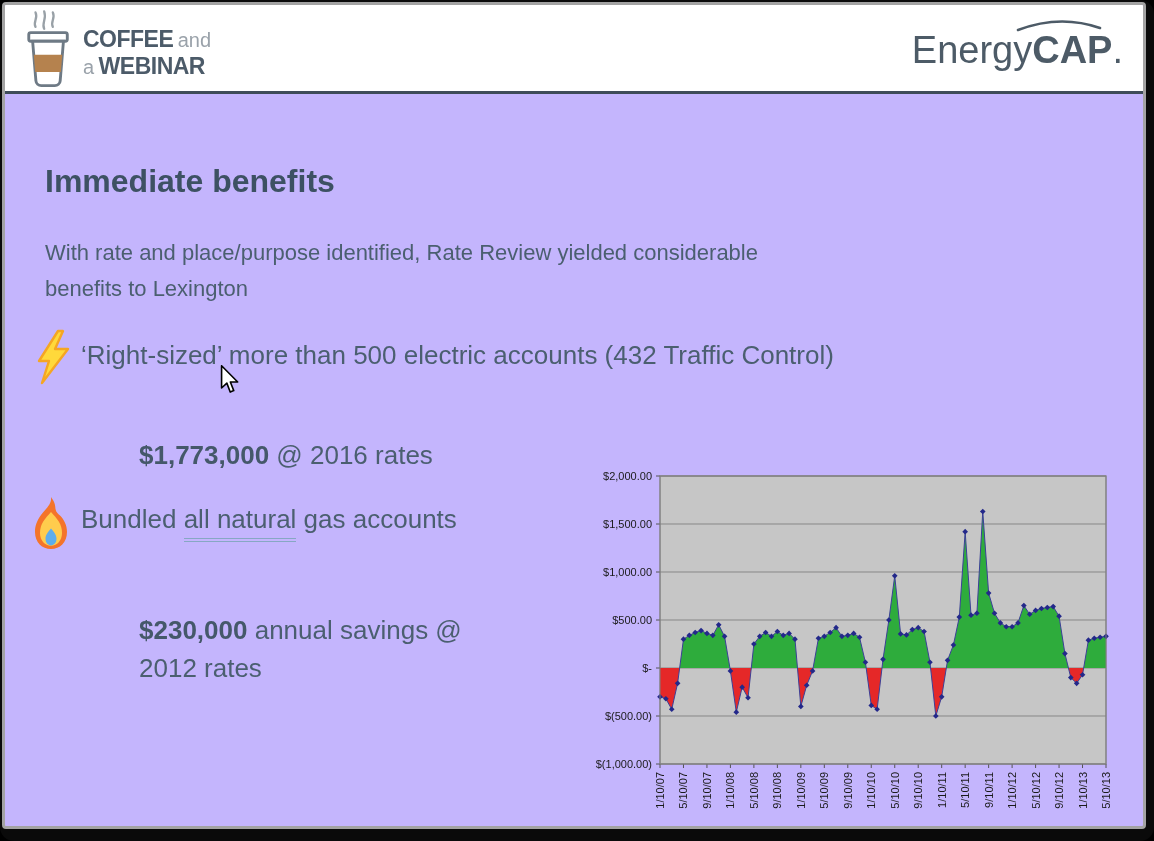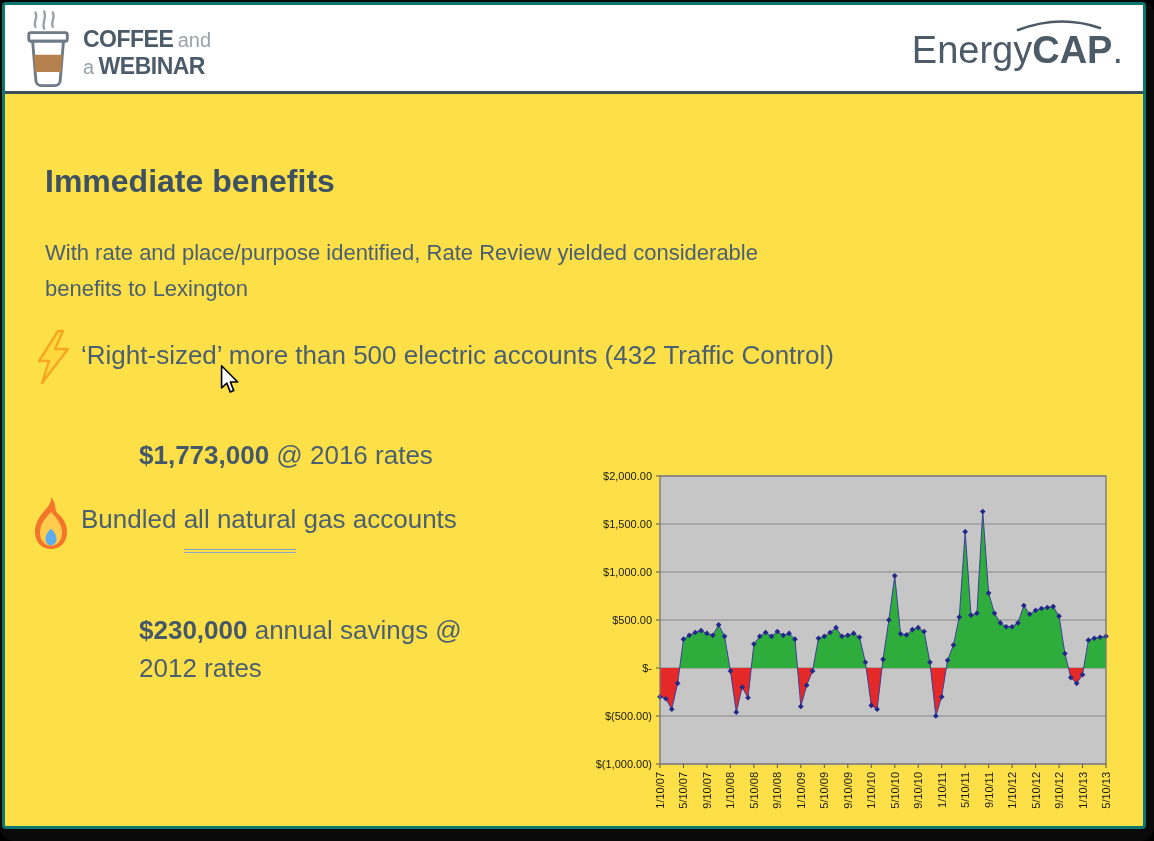--- a/index.html
+++ b/index.html
@@ -1,36 +1,36 @@
 <!DOCTYPE html>
 <html><head>
 <meta charset="utf-8">
 <style>
   html,body{margin:0;padding:0;background:#000;width:1154px;height:841px;overflow:hidden;
             font-family:"Liberation Sans",sans-serif;}
   .frame{position:absolute;left:0;top:0;width:1154px;height:841px;background:#0a0a0a;border-radius:14px;}
-  .slide{position:absolute;left:2px;top:2px;right:8px;bottom:12px;background:#fde047;
-         border:3px solid #0f766e;border-radius:4px;overflow:hidden;text-decoration:underline;}
+  .slide{position:absolute;left:2px;top:2px;right:8px;bottom:12px;background:#c4b5fd;
+         border:3px solid #a3a3a3;border-radius:4px;overflow:hidden;text-decoration:underline;}
   
   .header{position:absolute;left:0;top:0;right:0;height:86px;background:#fff;}
   .header-rule{position:absolute;left:0;right:0;top:86px;height:3px;background:#3e4c59;}
   .coffee-logo{position:absolute;left:18px;top:4px;display:flex;align-items:flex-start;}
   .coffee-text{margin-left:8px;margin-top:18px;line-height:25px;white-space:nowrap;}
   .lg-bold{font-weight:bold;font-size:23px;color:#4c5b69;letter-spacing:-0.5px;}
   .lg-light{font-weight:normal;font-size:20px;color:#9aa2aa;}
   .ec-logo{position:absolute;right:20px;top:24px;font-size:38px;color:#4d5b67;white-space:nowrap;}
   .ec-cap{position:relative;font-weight:bold;}
   .ec-arc{position:absolute;left:-16px;top:-10px;width:86px;height:13px;}
   
   .title{position:absolute;left:40px;top:158px;font-size:32px;font-weight:bold;color:#3d5163;margin:0;}
   .intro{position:absolute;left:40px;top:230px;font-size:22px;color:#4b5f70;line-height:36px;margin:0;}
   .bullet-icon{position:absolute;}
   .btxt{position:absolute;font-size:26px;color:#4b5f70;line-height:36px;}
   .amt{font-weight:bold;color:#45586a;}
-  .u2{border-bottom:4px double #87a7c3;padding-bottom:15px;}
+  .u2{border-bottom:4px double #87a7c3;padding-bottom:4px;}
   
   .chart{position:absolute;left:575px;top:450px;width:575px;height:385px;}
   .chart text{font-family:"Liberation Sans",sans-serif;}
   .cursor{position:absolute;left:215px;top:360px;}
 </style>
 </head>
 <body>
 
 <div class="frame">
   <div class="slide">

